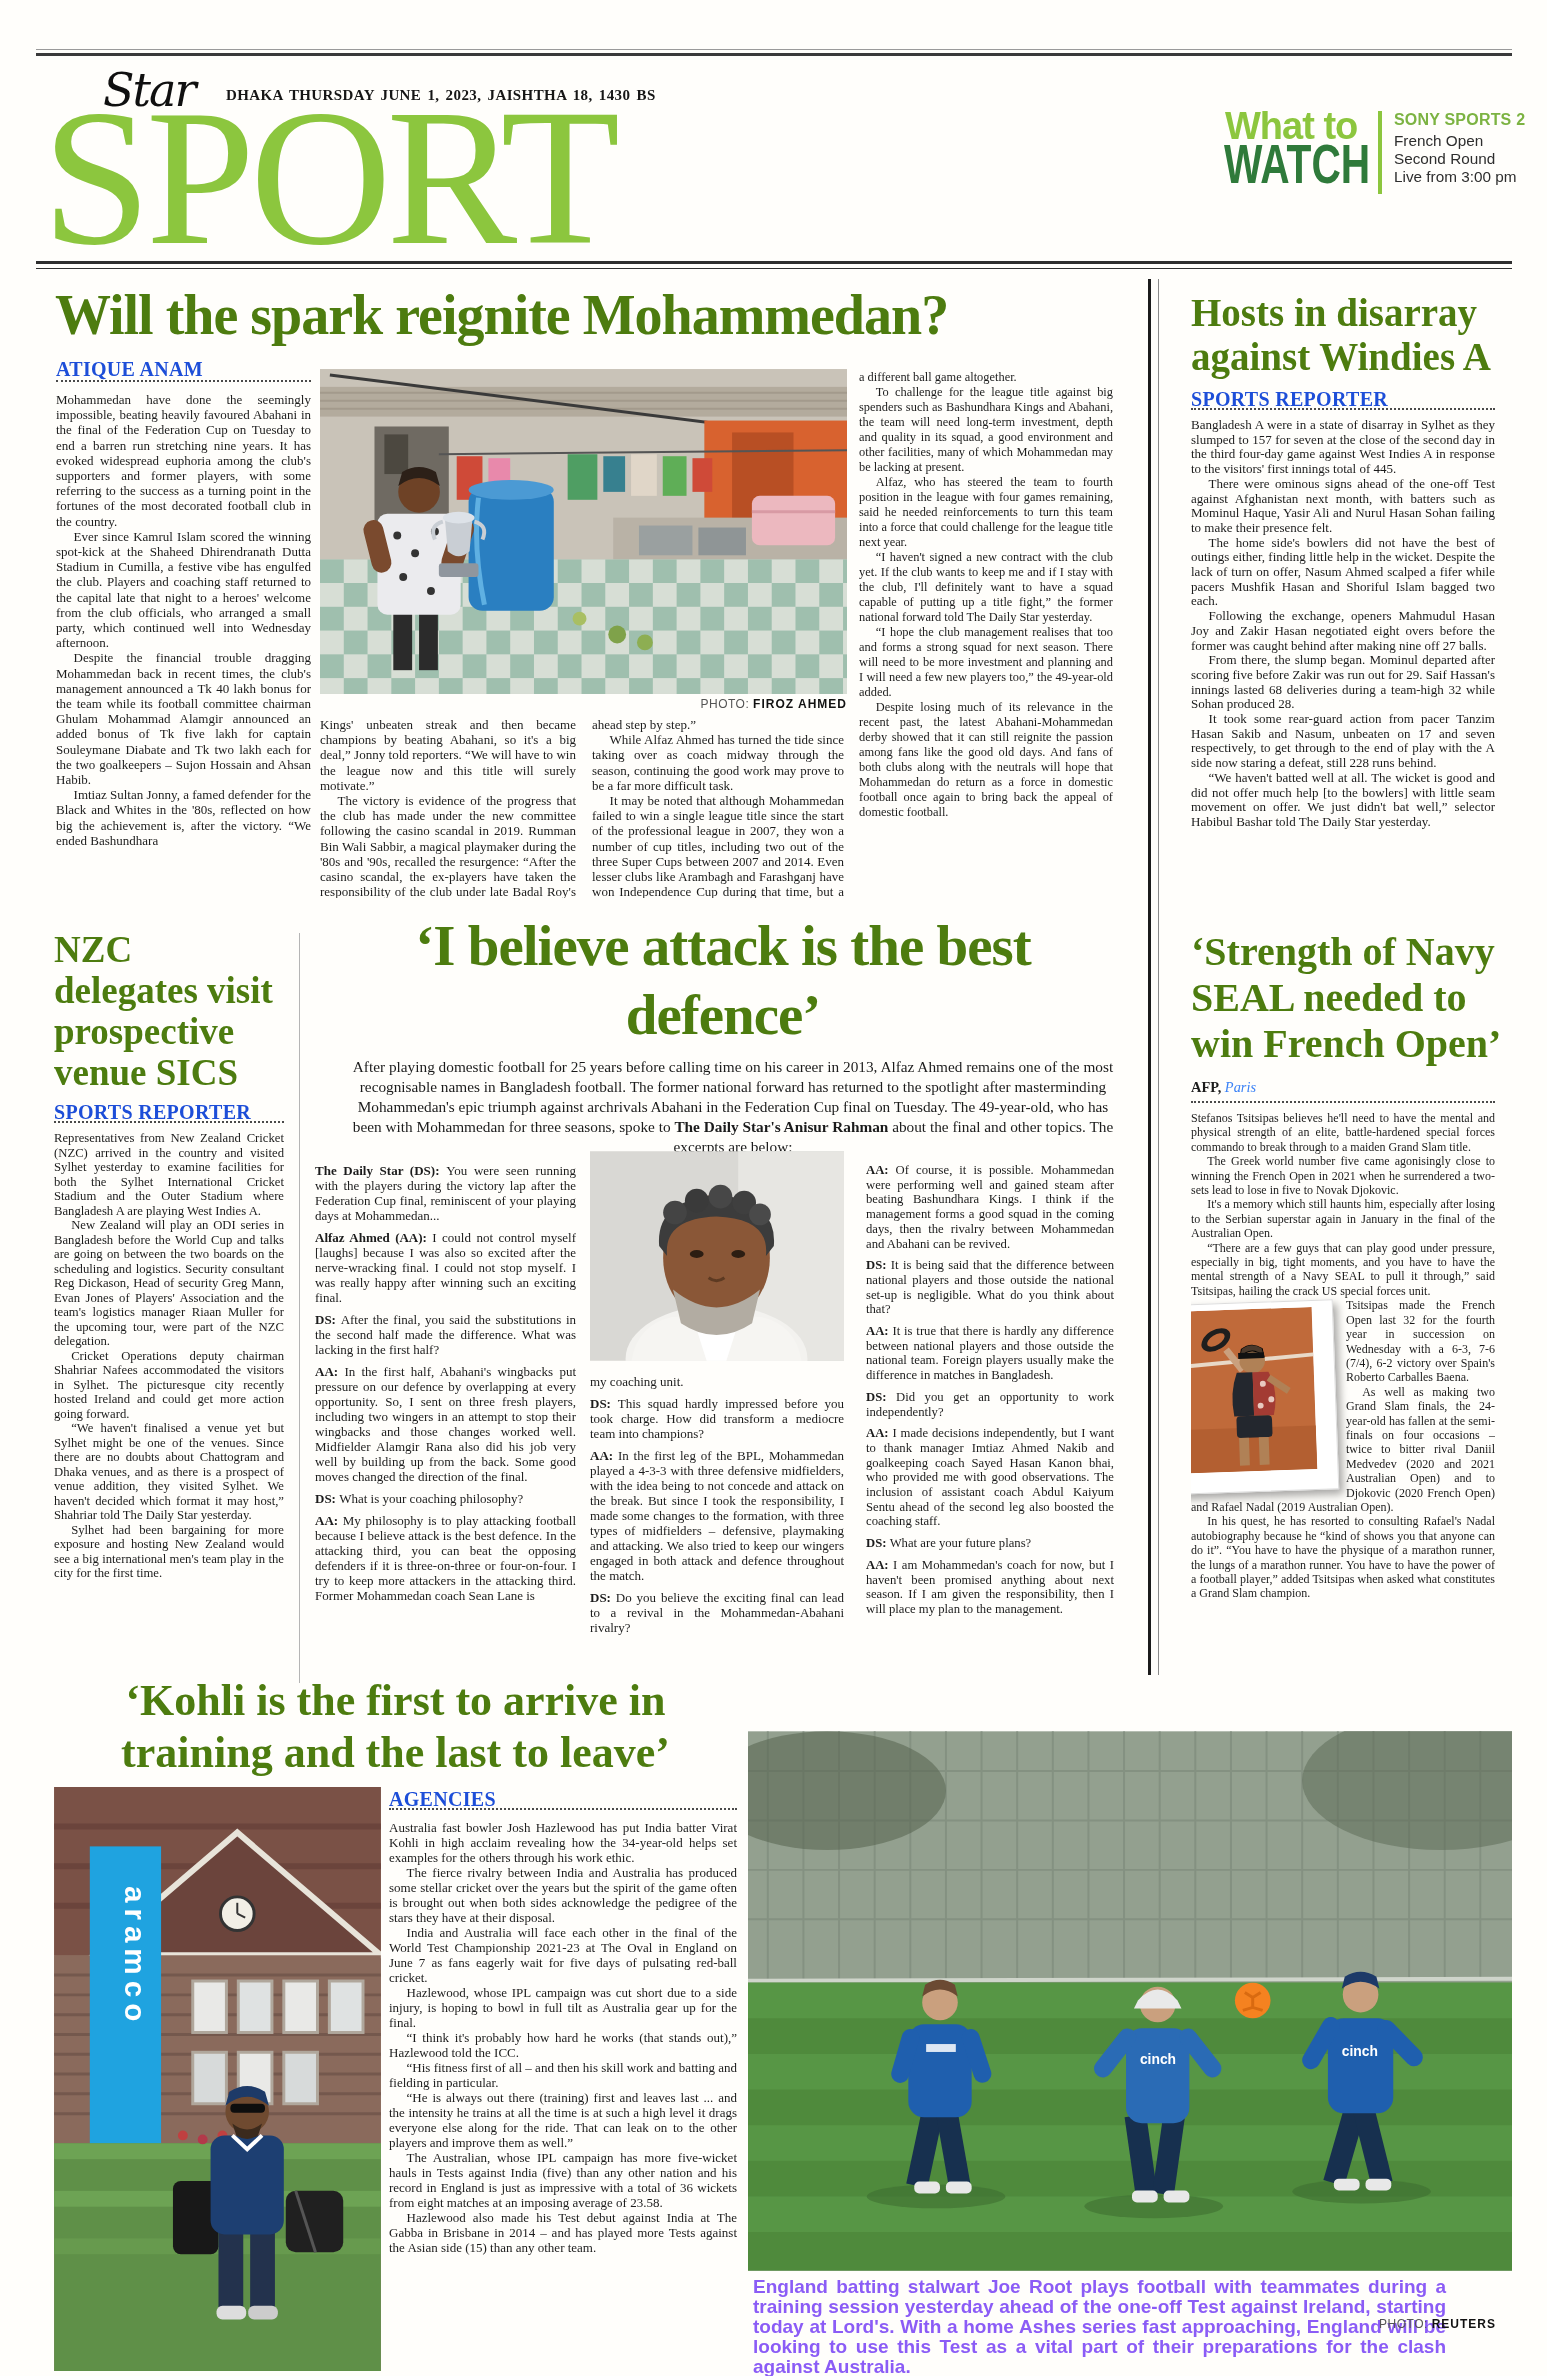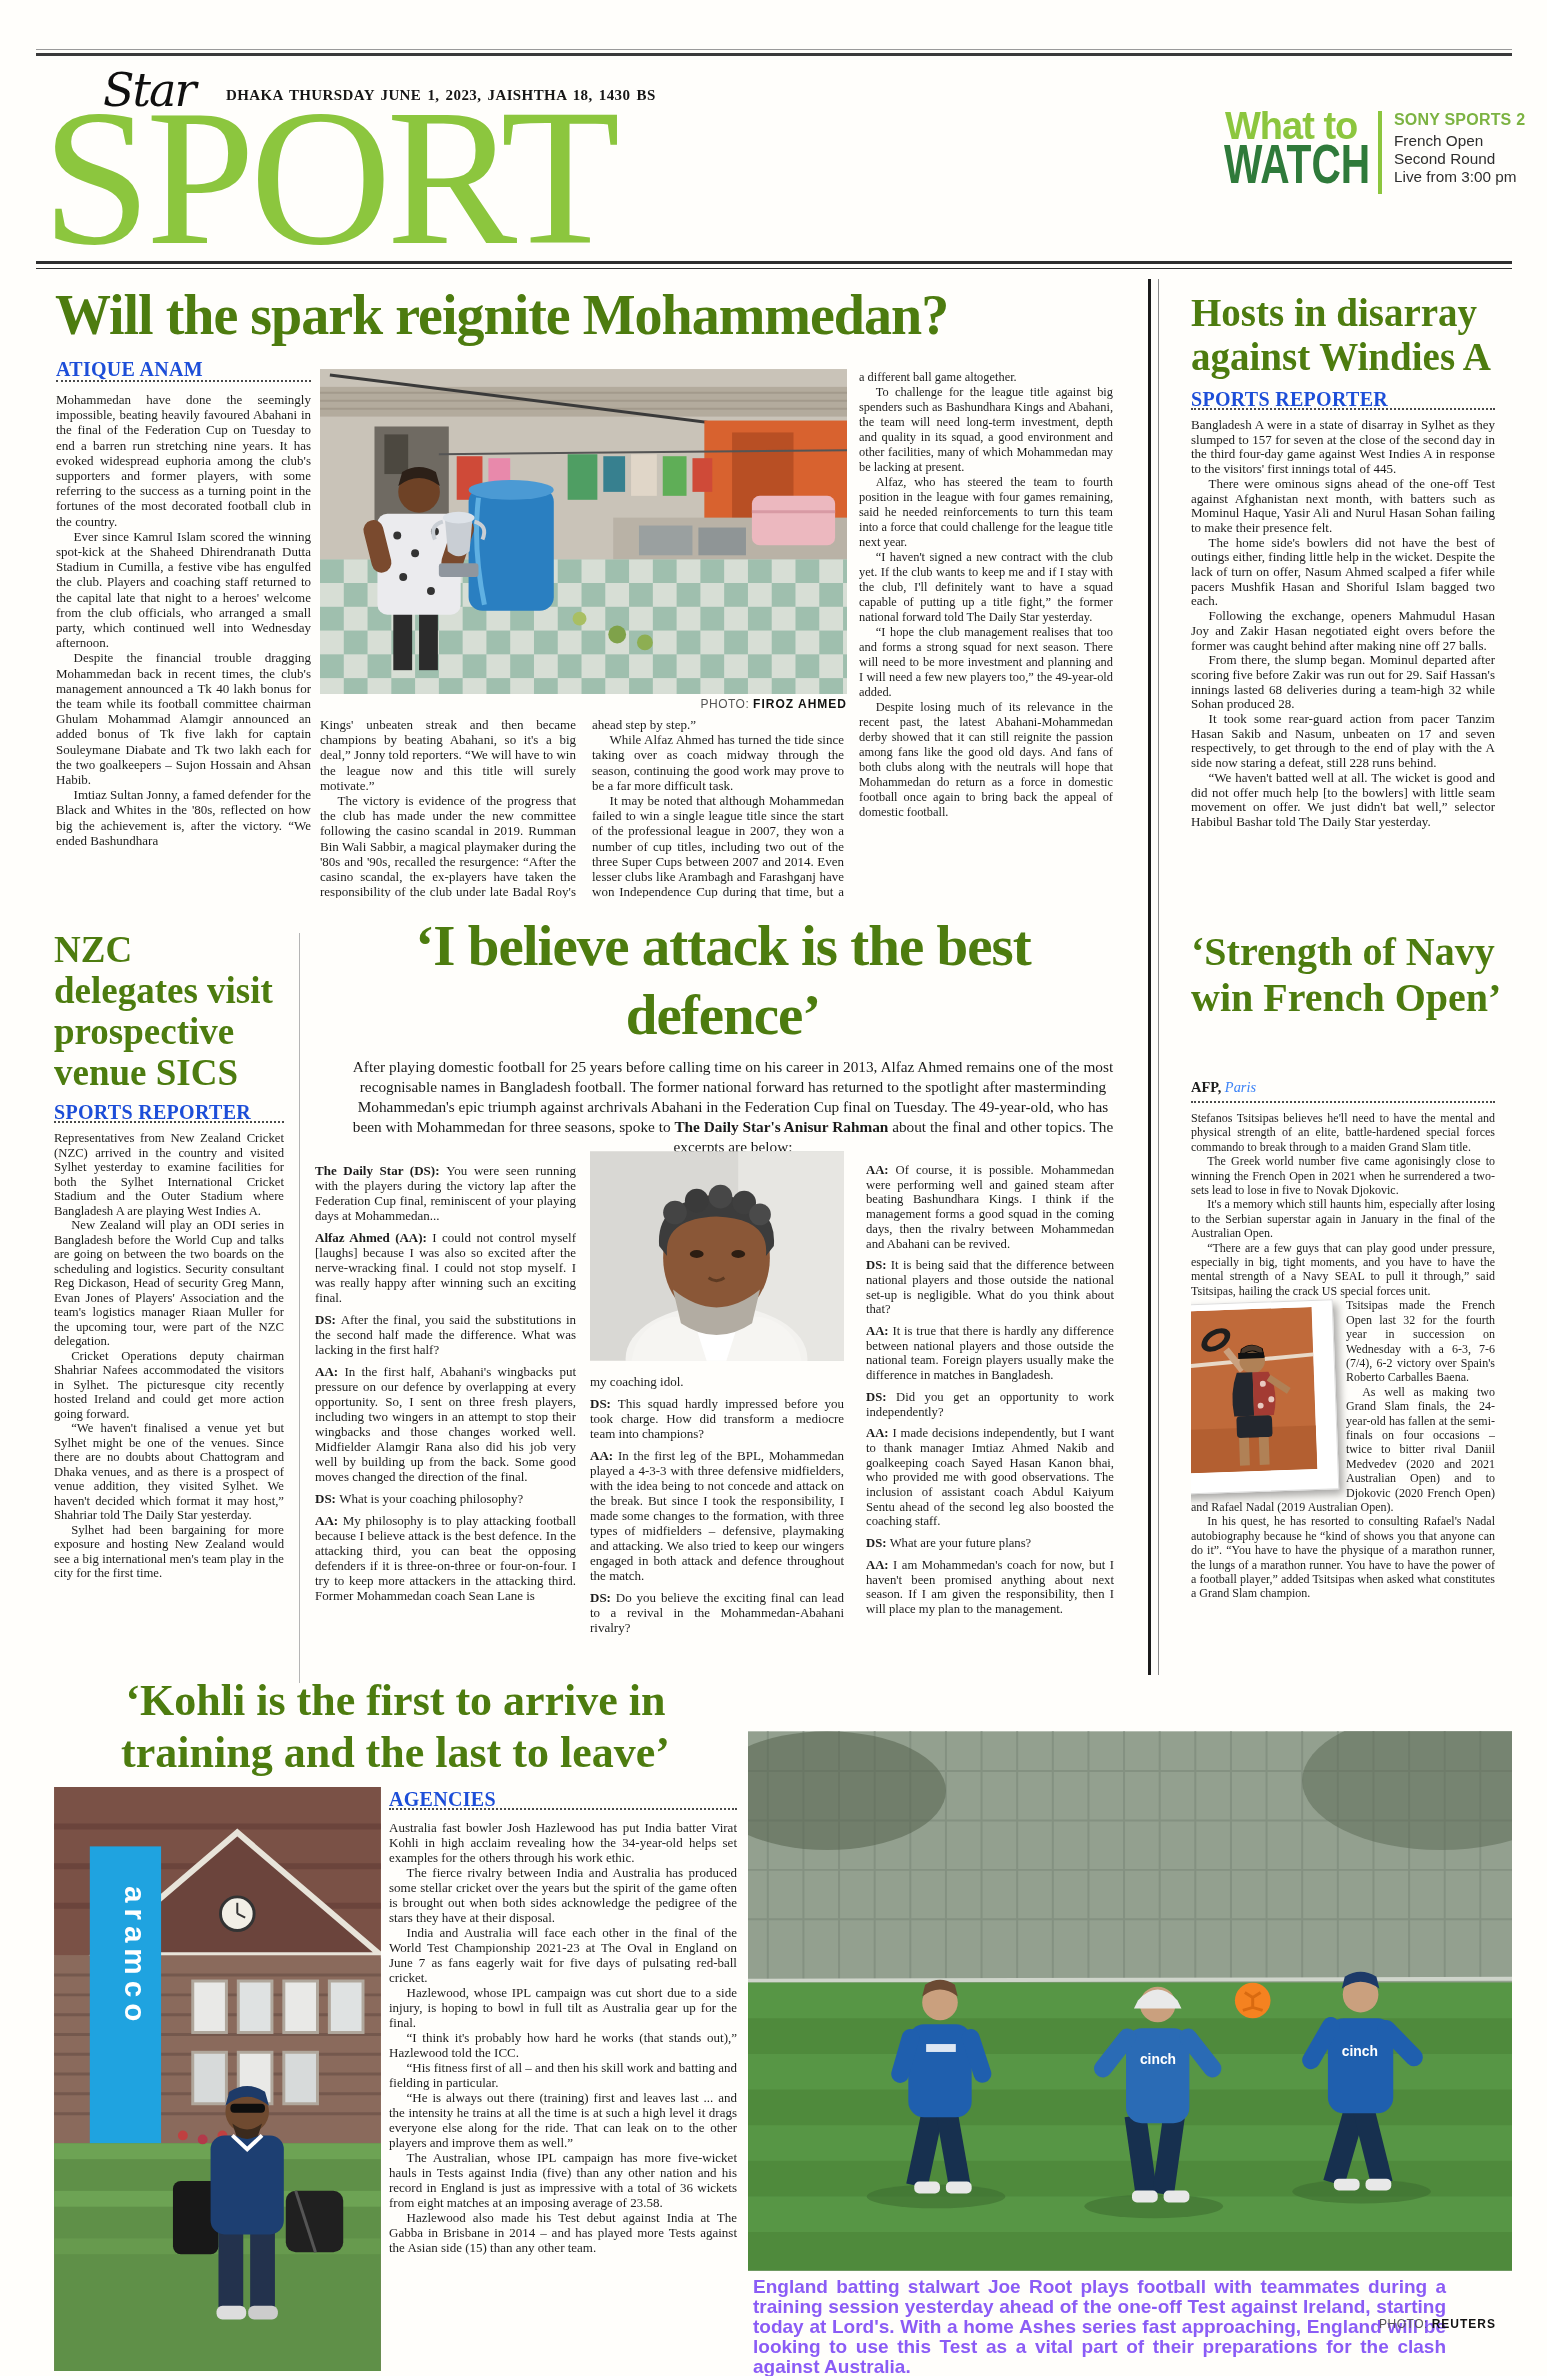--- a/index.html
+++ b/index.html
@@ -251,40 +251,41 @@
       <circle cx="172" cy="64" r="11" fill="#4a4a4a"></circle>
       <path d="M84 140q44 36 88 0l-8 34q-36 24-72 0z" fill="#b2aca2"></path>
       <ellipse cx="108" cy="104" rx="7" ry="4" fill="#2c1d12"></ellipse>
       <ellipse cx="150" cy="104" rx="7" ry="4" fill="#2c1d12"></ellipse>
       <path d="M120 128q8 6 16 0" stroke="#5d3a22" stroke-width="3" fill="none"></path>
     </svg>
   </div>
 
   <div class="abs col qa" style="left:590px;top:1374px;width:254px;height:331px;font-size:13px;line-height:15px;">
 
-  <p><span>my coaching idol.</span></p>
+  <p><span>my coaching unit.</span></p>
       <p><b>DS:</b><span>This squad hardly impressed before you took charge. How did transform a mediocre team into champions?</span></p>
       <p><b>AA:</b><span>In the first leg of the BPL, Mohammedan played a 4-3-3 with three defensive midfielders, with the idea being to not concede and attack on the break. But since I took the responsibility, I made some changes to the formation, with three types of midfielders – defensive, playmaking and attacking. We also tried to keep our wingers engaged in both attack and defence throughout the match.</span></p>
       <p><b>DS:</b><span>Do you believe the exciting final can lead to a revival in the Mohammedan-Abahani rivalry?</span></p>
     </div>
 
   <div class="abs col qa" style="left:866px;top:1163px;width:248px;height:542px;font-size:12.7px;line-height:14.7px;">
 
   <p><b>AA:</b><span>Of course, it is possible. Mohammedan were performing well and gained steam after beating Bashundhara Kings. I think if the management forms a good squad in the coming days, then the rivalry between Mohammedan and Abahani can be revived.</span></p>
       <p><b>DS:</b><span>It is being said that the difference between national players and those outside the national set-up is negligible. What do you think about that?</span></p>
       <p><b>AA:</b><span>It is true that there is hardly any difference between national players and those outside the national team. Foreign players usually make the difference in matches in Bangladesh.</span></p>
       <p><b>DS:</b><span>Did you get an opportunity to work independently?</span></p>
       <p><b>AA:</b><span>I made decisions independently, but I want to thank manager Imtiaz Ahmed Nakib and goalkeeping coach Sayed Hasan Kanon bhai, who provided me with good observations. The inclusion of assistant coach Abdul Kaiyum Sentu ahead of the second leg also boosted the coaching staff.</span></p>
       <p><b>DS:</b><span>What are your future plans?</span></p>
       <p><b>AA:</b><span>I am Mohammedan's coach for now, but I haven't been promised anything about next season. If I am given the responsibility, then I will place my plan to the management.</span></p>
     </div>
 
   <div class="abs hl" style="left:1191px;top:929px;width:327px;font-size:40px;line-height:46px;">
 
   <div>‘Strength of Navy</div>
+      <div>SEAL needed to</div>
       <div>win French Open’</div>
     </div>
   <div class="abs" style="left:1191px;top:1079px;font-size:14.4px;">
     <b>AFP,</b>
     <i style="color:#3b82f6;">Paris</i>
   </div>
   <div class="abs dotted" style="left:1191px;top:1101px;width:304px;"></div>
 
   <div class="abs col navytxt" style="left:1191px;top:1111px;width:304px;height:572px;">
     <div class="flow">

